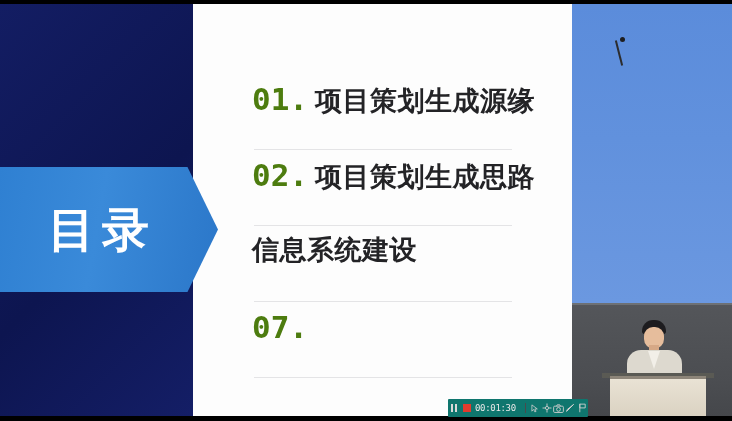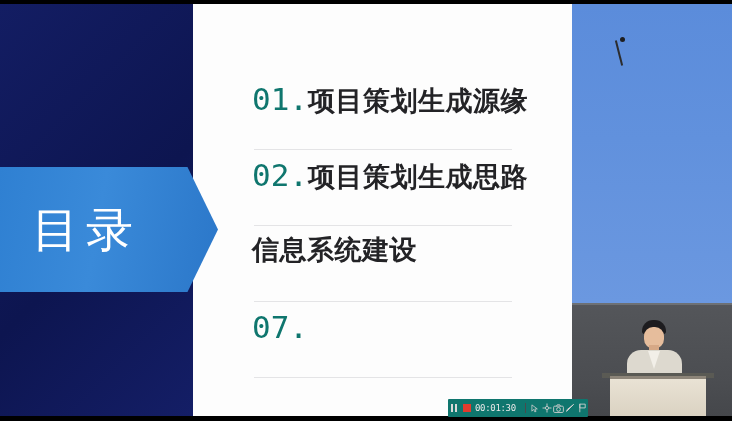--- a/index.html
+++ b/index.html
@@ -60,23 +60,23 @@
     height: 125px;
     background: linear-gradient(100deg, #2f80d2 0%, #3a8ad9 45%, #2b77c9 100%);
     -webkit-clip-path: polygon(0 0, 86% 0, 100% 50%, 86% 100%, 0 100%);
     clip-path: polygon(0 0, 86% 0, 100% 50%, 86% 100%, 0 100%);
     display: flex;
     align-items: center;
   }
   .chevron-label {
     color: #ffffff;
     font-size: 47px;
-    font-weight: 400;
+    font-weight: 700;
     letter-spacing: 7px;
-    padding-left: 32px;
+    padding-left: 48px;
     line-height: 1;
     font-family: "DejaVu Sans", "Liberation Sans", sans-serif;
     white-space: nowrap;
   }
 
   
   .toc {
     position: absolute;
     left: 252px;
     top: 70px;
@@ -86,24 +86,25 @@
     position: relative;
     height: 76px;
   }
   .toc-entry {
     display: flex;
     align-items: baseline;
     height: 60px;
     padding-top: 10px;
   }
   .toc-num {
-    color: #0f766e;
+    color: #4d7c0f;
     font-size: 31px;
-    font-weight: 400;
+    font-weight: 700;
     letter-spacing: 0px;
+    margin-right: 7px;
     line-height: 1;
     font-family: "DejaVu Sans Mono", "Liberation Mono", monospace;
     white-space: nowrap;
   }
   .toc-title {
     color: #232326;
     font-size: 27px;
     font-weight: bold;
     letter-spacing: 0.5px;
     line-height: 1;

